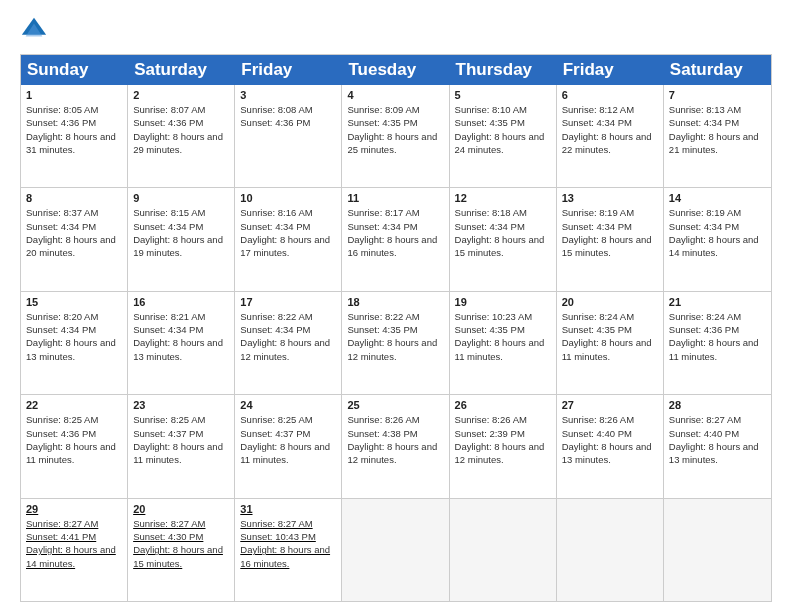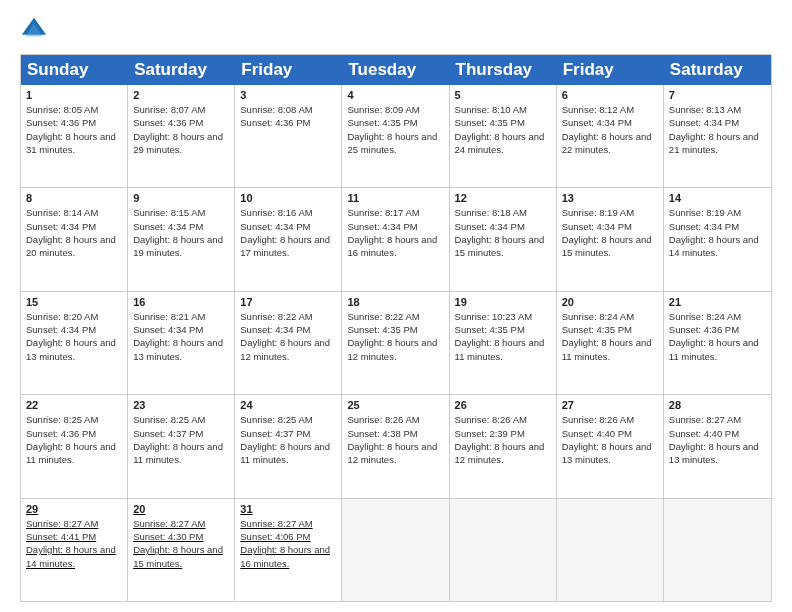--- a/index.html
+++ b/index.html
@@ -184,21 +184,21 @@
           <div class="cal-cell">
         <span class="day-num">7</span>
         <span class="cell-line">Sunrise: 8:13 AM</span>
         <span class="cell-line">Sunset: 4:34 PM</span>
         <span class="cell-line">Daylight: 8 hours and 21 minutes.</span>
       </div>
         </div>
         <div class="cal-row">
           <div class="cal-cell">
         <span class="day-num">8</span>
-        <span class="cell-line">Sunrise: 8:14 AM</span>
+        <span class="cell-line">Sunrise: 8:37 AM</span>
         <span class="cell-line">Sunset: 4:34 PM</span>
         <span class="cell-line">Daylight: 8 hours and 20 minutes.</span>
       </div>
           <div class="cal-cell">
         <span class="day-num">9</span>
         <span class="cell-line">Sunrise: 8:15 AM</span>
         <span class="cell-line">Sunset: 4:34 PM</span>
         <span class="cell-line">Daylight: 8 hours and 19 minutes.</span>
       </div>
           <div class="cal-cell">
@@ -329,21 +329,21 @@
       </div>
           <div class="cal-cell">
         <span class="day-num">20</span>
         <span class="cell-line">Sunrise: 8:27 AM</span>
         <span class="cell-line">Sunset: 4:30 PM</span>
         <span class="cell-line">Daylight: 8 hours and 15 minutes.</span>
       </div>
           <div class="cal-cell">
         <span class="day-num">31</span>
         <span class="cell-line">Sunrise: 8:27 AM</span>
-        <span class="cell-line">Sunset: 4:06 PM</span>
+        <span class="cell-line">Sunset: 10:43 PM</span>
         <span class="cell-line">Daylight: 8 hours and 16 minutes.</span>
       </div>
           <div class="cal-cell empty"></div>
           <div class="cal-cell empty"></div>
           <div class="cal-cell empty"></div>
           <div class="cal-cell empty"></div>
         </div>
       </div>
   </div>
 </div>

